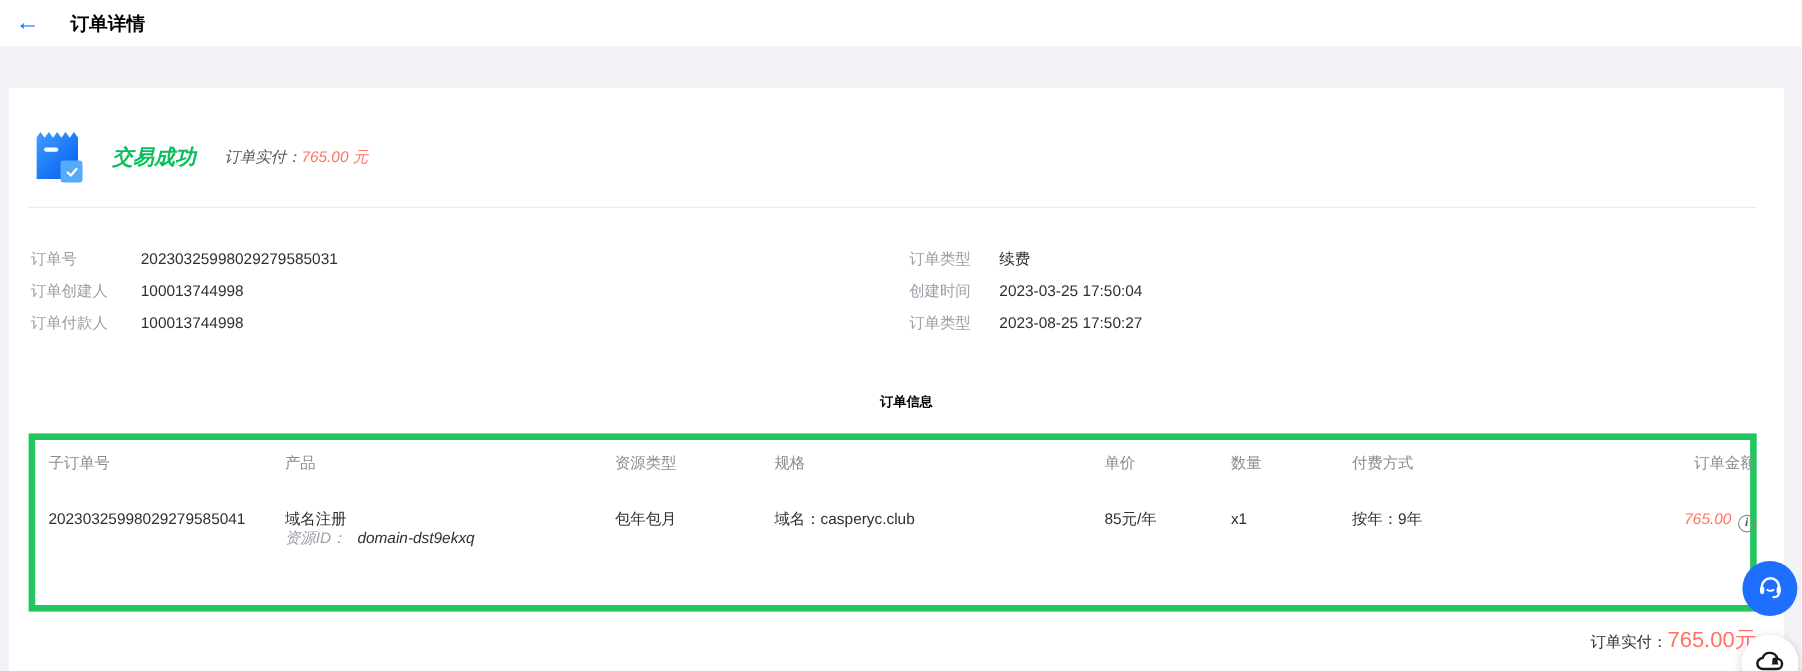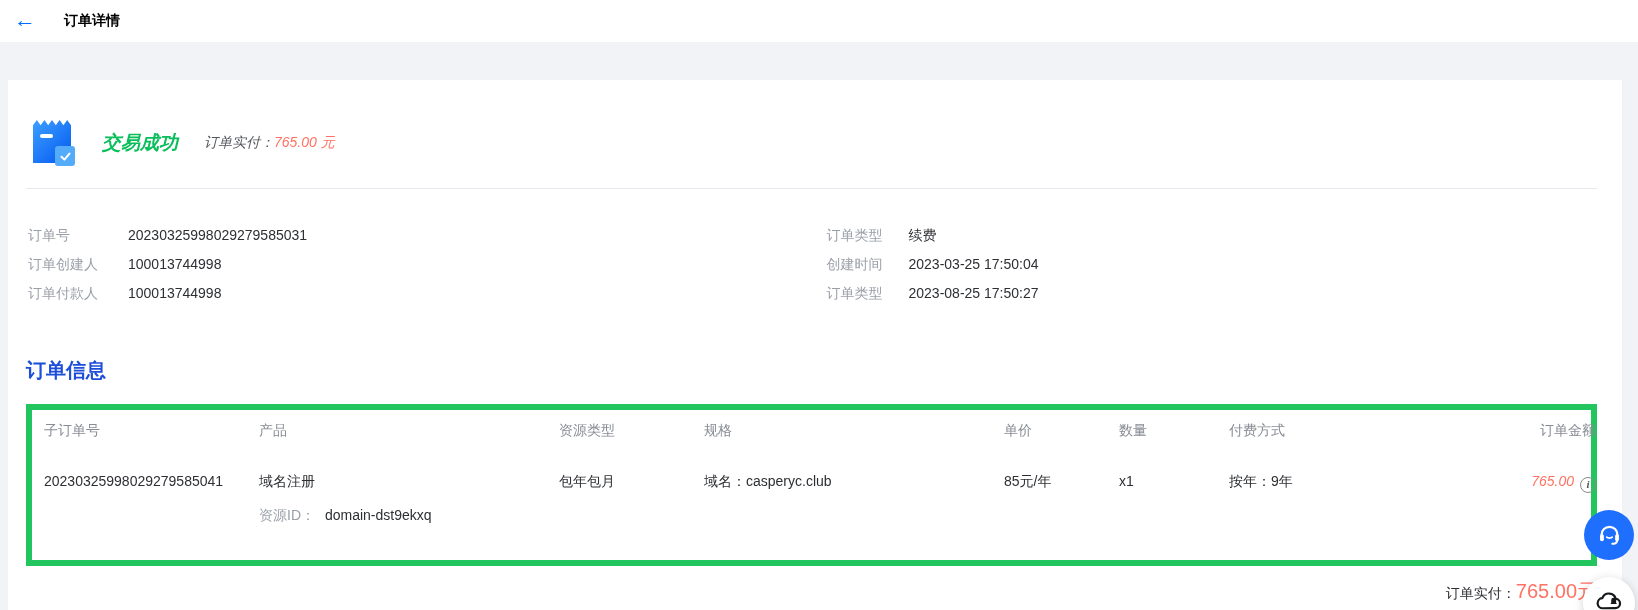--- a/index.html
+++ b/index.html
@@ -2,21 +2,21 @@
 <html><head>
 <meta charset="utf-8">
 <style>
   * { box-sizing: border-box; }
   body { margin:0; font-family:"Liberation Sans","DejaVu Sans",sans-serif; }
   .screen { position:relative; width:1638px; height:610px; background:#f2f3f7; overflow:hidden; }
 
   
   .topbar { position:absolute; top:0; left:0; width:100%; height:42px; background:#fff; display:flex; align-items:center; }
   .back-btn { color:#006eff; font-size:22px; line-height:1; margin:0 0 2px 14px; font-weight:bold; cursor:pointer; }
-  .page-title { font-size:14px; font-weight:700; color:#000; margin:0 9px 0 28px; }
+  .page-title { font-size:17px; font-weight:700; color:#000; margin:0 9px 0 28px; }
 
   
   .card { position:absolute; left:8px; right:16px; top:80px; bottom:-10px; background:#fff; }
 
   
   .status-row { display:flex; align-items:center; margin:40px 0 0 25px; height:46px;font-style:italic; }
   .receipt { position:relative; width:42px; height:46px; flex-shrink:0; }
   .receipt-body { position:absolute; left:0; top:0; width:38px; height:43px;
     background:linear-gradient(135deg,#3ea0ff 0%,#0b63f2 85%);
     clip-path:polygon(0% 12%,10% 0%,20% 12%,30% 0%,40% 12%,50% 0%,60% 12%,70% 0%,80% 12%,90% 0%,100% 12%,100% 100%,0% 100%); }
@@ -31,32 +31,32 @@
 
   
   .fields { display:flex; margin:36px 25px 0 20px; }
   .fcol { width:50%; }
   .frow { display:flex; margin-bottom:9px; font-size:14px; line-height:20px; }
   .flabel { color:#9ba0a8; width:100px; flex-shrink:0; }
   .fvalue { color:#2d2f33; }
   .fcol.right { padding-left:14px; }
   .fcol.right .flabel { width:82px; }
 
-  .section-title { font-size:20px; font-weight:700; color:#1d4ed8; margin:45px 0 0 18px; }
+  .section-title { font-size:12px; font-weight:700; color:#000000; margin:45px 0 0 18px;text-align:center; }
 
   
   .order-table { margin:20px 25px 0 18px; width:calc(100% - 43px); border-collapse:collapse; table-layout:fixed; font-size:14px; }
   .order-table, .order-table th, .order-table td { border:0; }
   .table-wrap { border:6px solid #22c55e; margin:20px 25px 0 18px; }
   .table-wrap .order-table { margin:0; width:100%; }
   thead th { height:41px; font-weight:400; color:#888c94; text-align:left; padding:0 0 0 12px; border-bottom:1px solid #e6e8ed; white-space:nowrap; }
   tbody tr { height:109px; }
   tbody td { vertical-align:top; padding:22px 0 0 12px; color:#2d2f33; white-space:nowrap; }
   th.col-amount, td.col-amount { text-align:right; padding-right:6px; }
-  .resource-line { margin-top:16px; }
+  .resource-line { margin-top:0;font-style:italic; }
   .res-label { color:#9ba0a8; margin-right:6px; }
   .amount-val { color:#ff7264;font-style:italic; }
   .info-badge { display:inline-block; width:16px; height:16px; line-height:13px; border:1.5px solid #87898c; border-radius:50%;
     color:#55575a; font-size:11px; text-align:center; margin-left:6px; vertical-align:-2px;
     font-family:"Liberation Serif",serif; font-style:italic; font-weight:bold; cursor:pointer; }
 
   
   .total-line { margin:12px 25px 0 0; text-align:right; }
   .total-label { font-size:14px; color:#2d2f33; }
   .total-amount { font-size:20px; color:#ff7264;margin-top:9px; }

